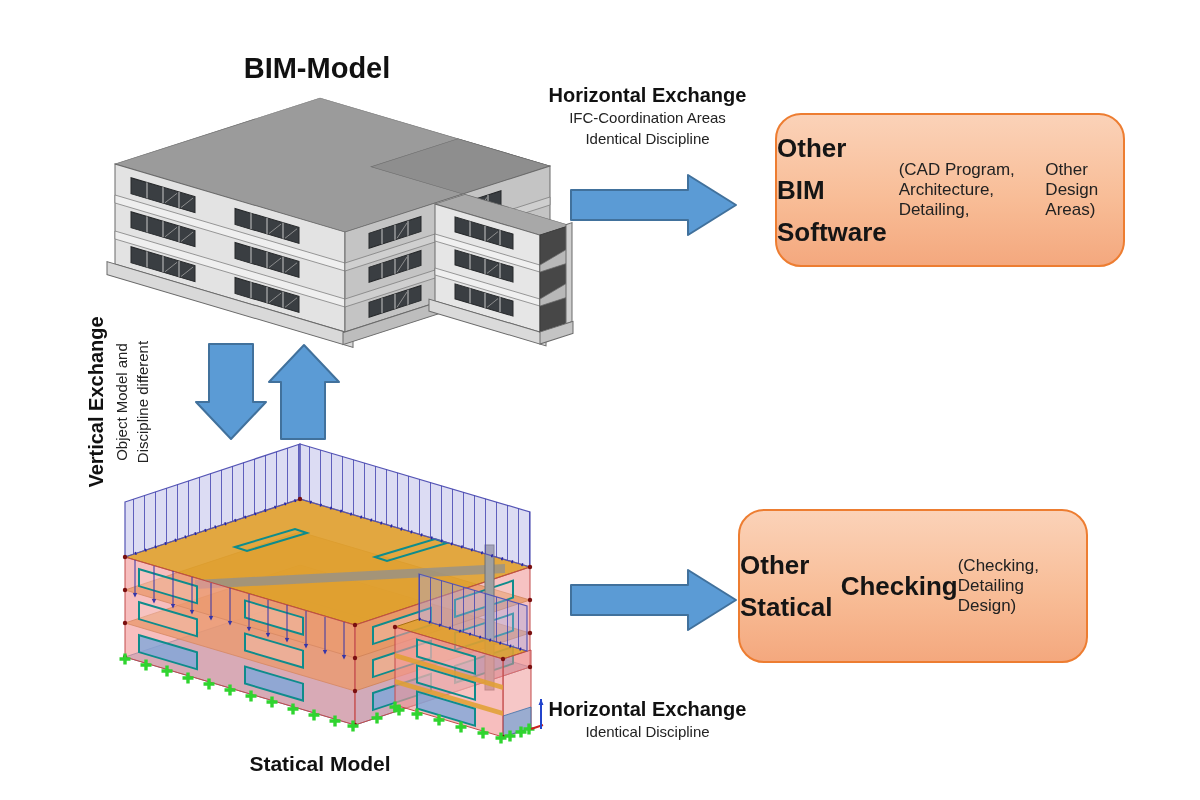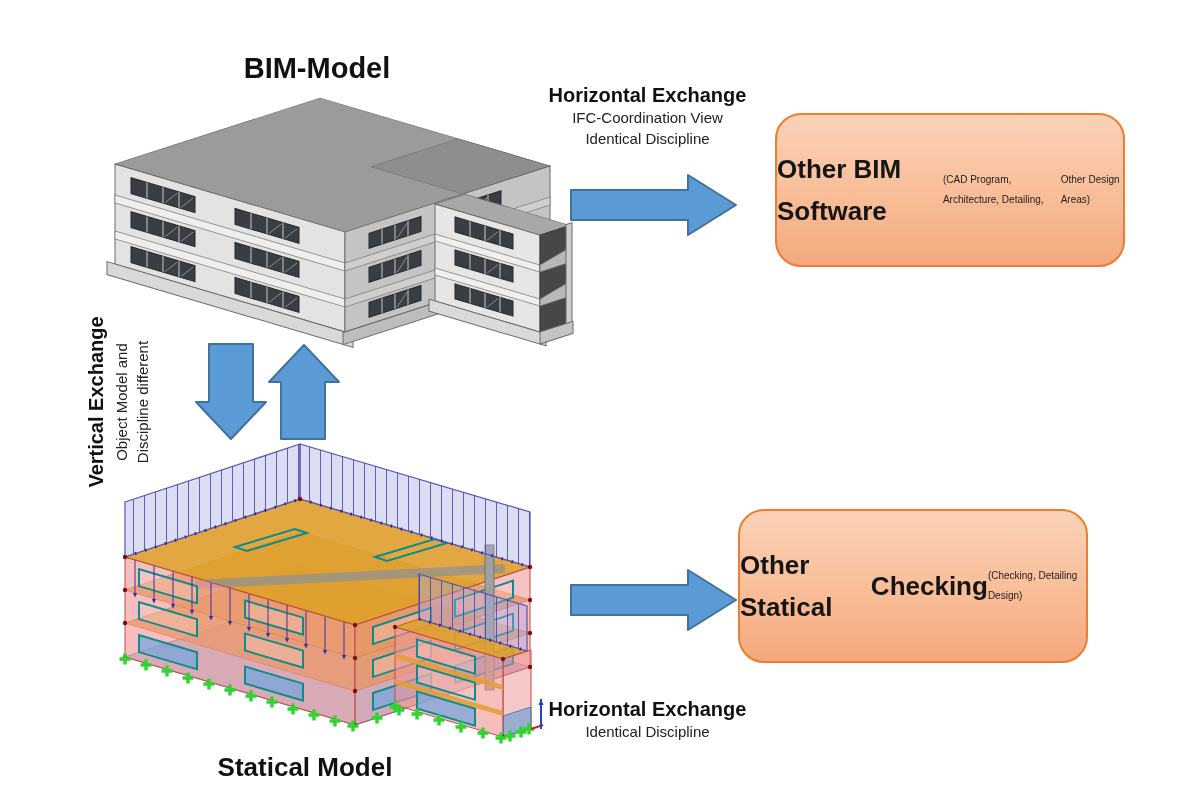--- a/index.html
+++ b/index.html
@@ -11,21 +11,21 @@
   .center{text-align:center;}
   .model-title{font-size:29px;font-weight:700;color:#111;}
   .ex-title{font-size:20px;font-weight:700;color:#111;line-height:24px;}
   .ex-line{font-size:15px;line-height:21px;color:#222;}
   .soft-box{
     box-sizing:border-box;width:350px;height:154px;border:2px solid #ED7D31;border-radius:26px;
     background:linear-gradient(180deg,#FBD2B8 0%,#F8BD97 55%,#F4A87E 100%);
     display:flex;flex-direction:row;align-items:center;justify-content:center;
   }
   .soft-title{font-size:26px;font-weight:700;color:#151515;line-height:42px;}
-  .soft-sub{font-size:10px;line-height:20px;color:#222;}
+  .soft-sub{font-size:17px;line-height:20px;color:#222;}
   .vx{
     left:-32px;top:354px;width:300px;height:96px;
     transform:rotate(-90deg);
     display:flex;flex-direction:column;align-items:center;justify-content:center;
   }
   .vx .ex-title{margin-bottom:3px;}
   svg{display:block;}
 </style>
 </head>
 <body>
@@ -102,21 +102,21 @@
       <rect x="0" y="0" width="30" height="97" fill="#474747" stroke="#3A3A3A" stroke-width="1"></rect>
       <path d="M0,30 L30,22 L30,37 L0,37 Z" fill="#B8B8B8" stroke="#6A6A6A" stroke-width="0.7"></path>
       <path d="M0,64 L30,56 L30,71 L0,71 Z" fill="#B8B8B8" stroke="#6A6A6A" stroke-width="0.7"></path>
       <rect x="26" y="-2" width="6" height="99" fill="#CFCFCF" stroke="#6A6A6A" stroke-width="1"></rect>
       <rect x="0" y="97" width="33" height="12" fill="#C4C4C4" stroke="#6A6A6A" stroke-width="1"></rect>
     </g>
   </svg>
 
   <div class="abs center" style="left:520px;top:83px;width:255px;">
     <div class="ex-title">Horizontal Exchange</div>
-    <div class="ex-line">IFC-Coordination View</div>
+    <div class="ex-line">IFC-Coordination Areas</div>
     <div class="ex-line">Identical Discipline</div>
   </div>
 
   <svg class="abs" style="left:570px;top:167px;" width="168" height="76" viewBox="0 0 168 76">
     <polygon points="1,23 118,23 118,8 166,38 118,68 118,53 1,53" fill="#5B9BD5" stroke="#41719C" stroke-width="2" stroke-linejoin="round"></polygon>
   </svg>
 
   <div class="abs soft-box" style="left:775px;top:113px;">
     <div class="soft-title">Other BIM Software</div>
     <div class="soft-sub">(CAD Program, Architecture, Detailing,</div>
@@ -300,15 +300,15 @@
     <div class="soft-title">Other Statical</div>
     <div class="soft-title">Checking</div>
     <div class="soft-sub">(Checking, Detailing Design)</div>
   </div>
 
   <div class="abs center" style="left:520px;top:697px;width:255px;">
     <div class="ex-title">Horizontal Exchange</div>
     <div class="ex-line">Identical Discipline</div>
   </div>
 
-  <div class="abs center model-title" style="left:195px;top:752px;width:220px;font-size:26px;">Statical Model</div>
+  <div class="abs center model-title" style="left:210px;top:752px;width:220px;font-size:21px;">Statical Model</div>
 
 </div>
 
 </body></html>

